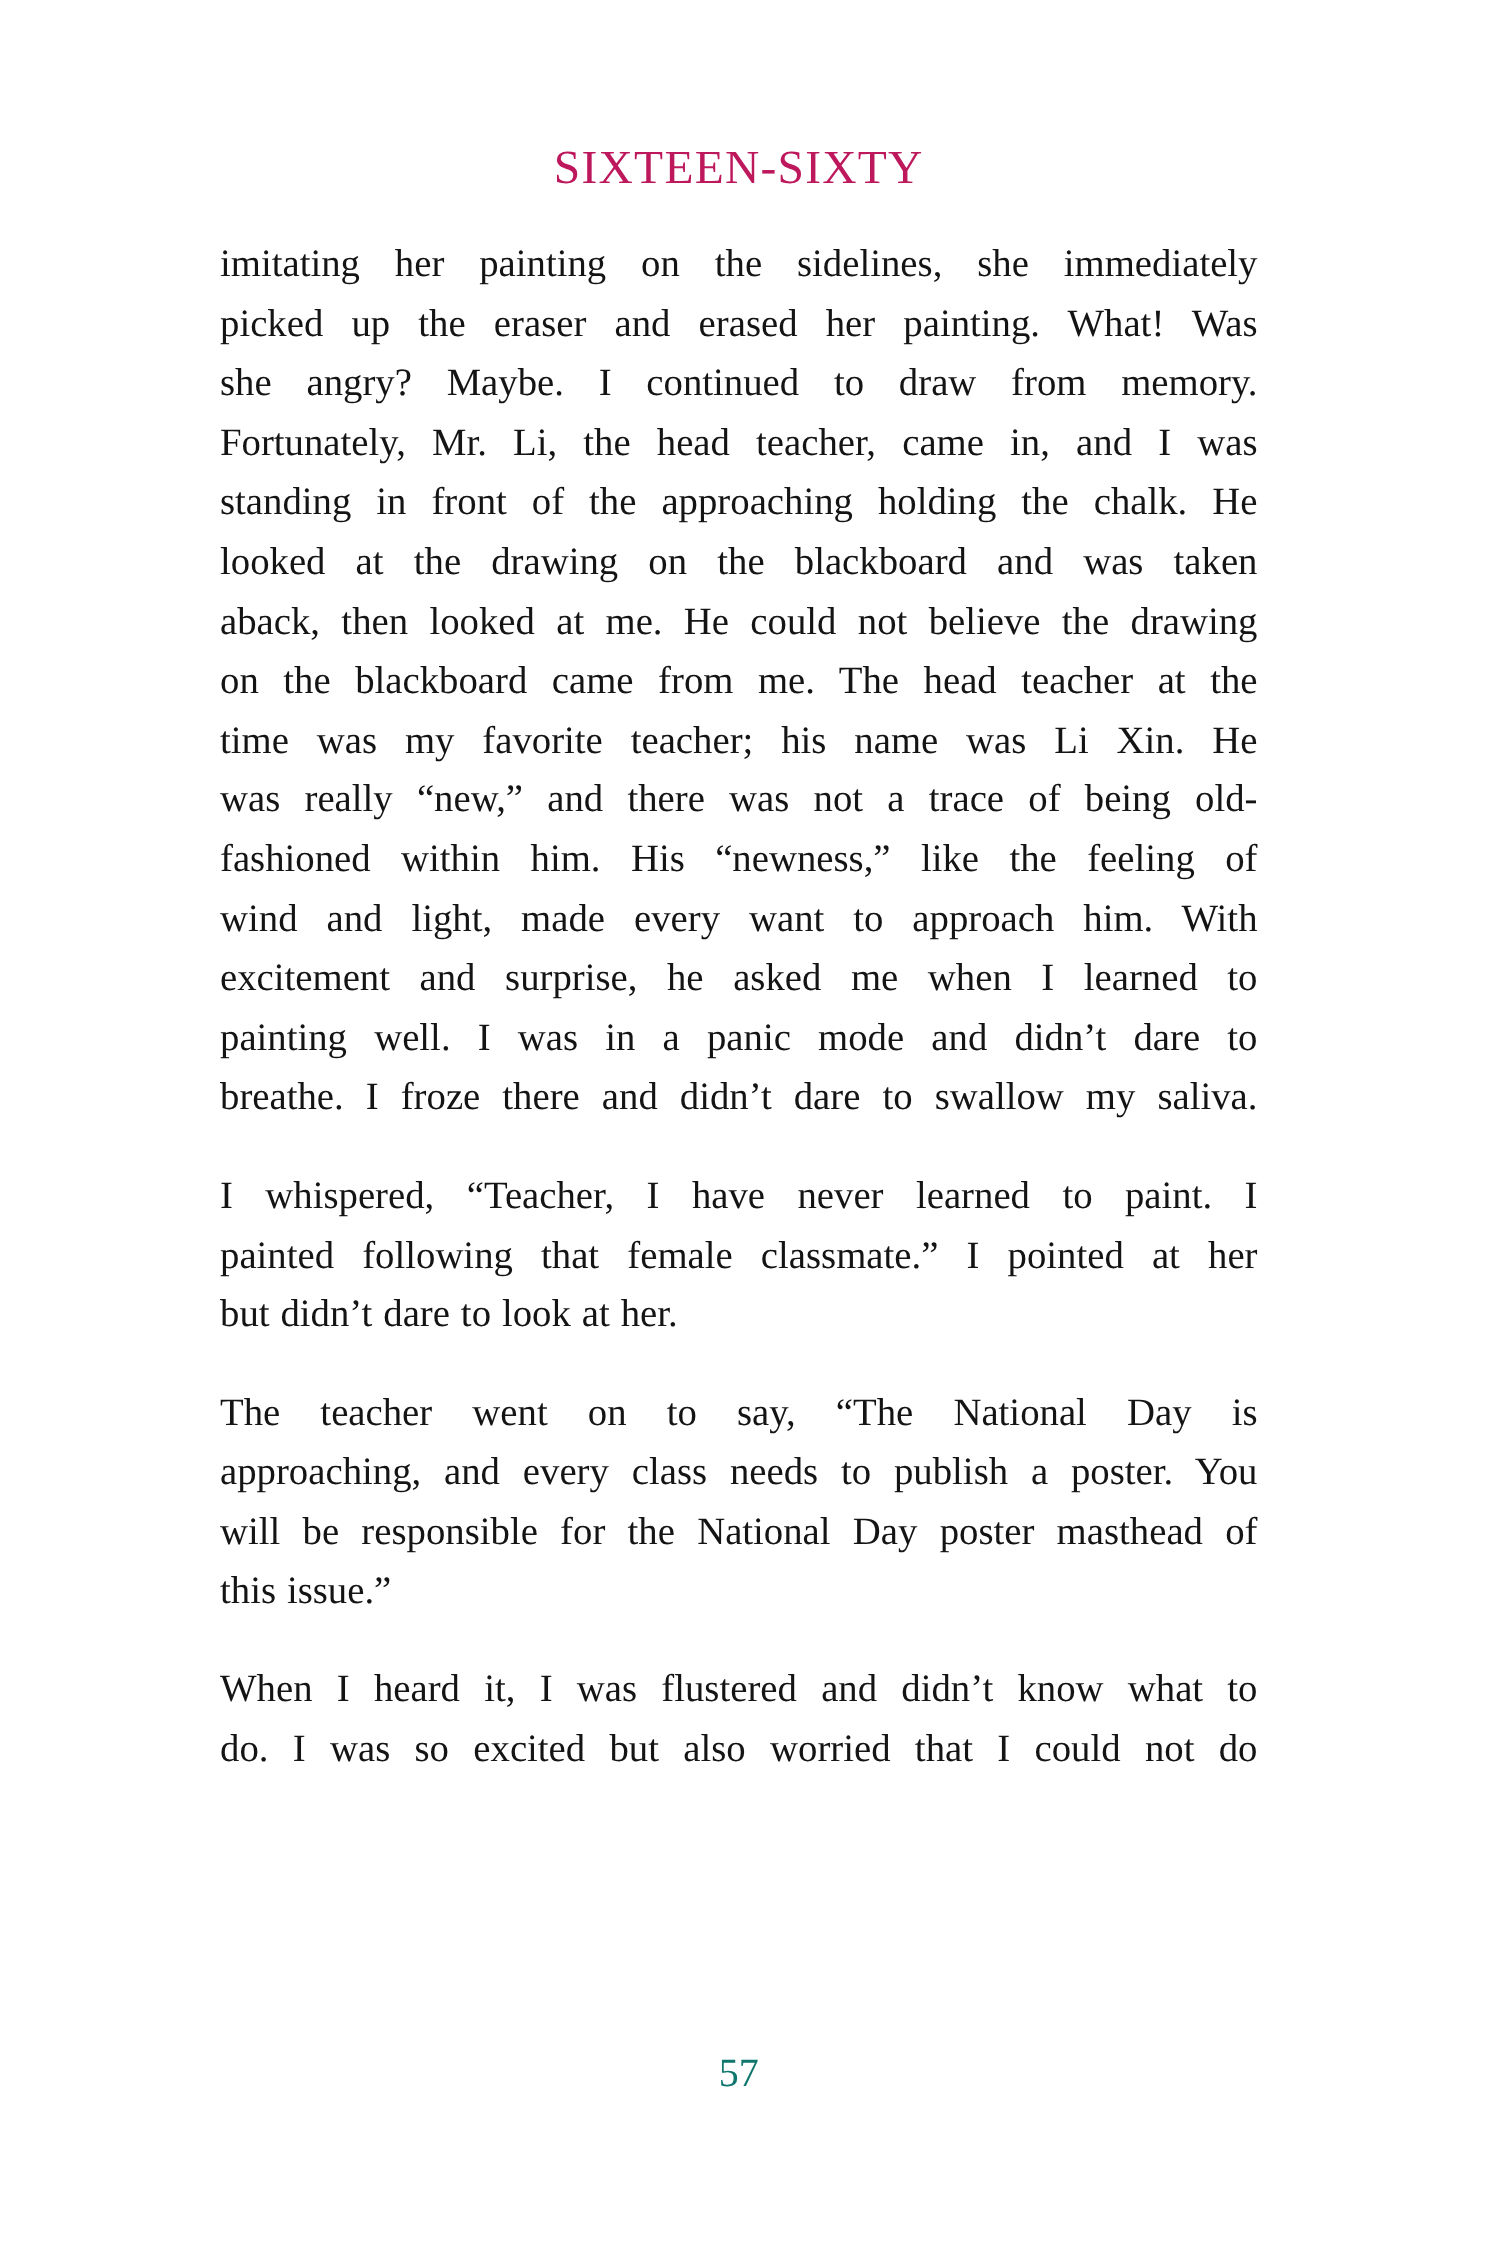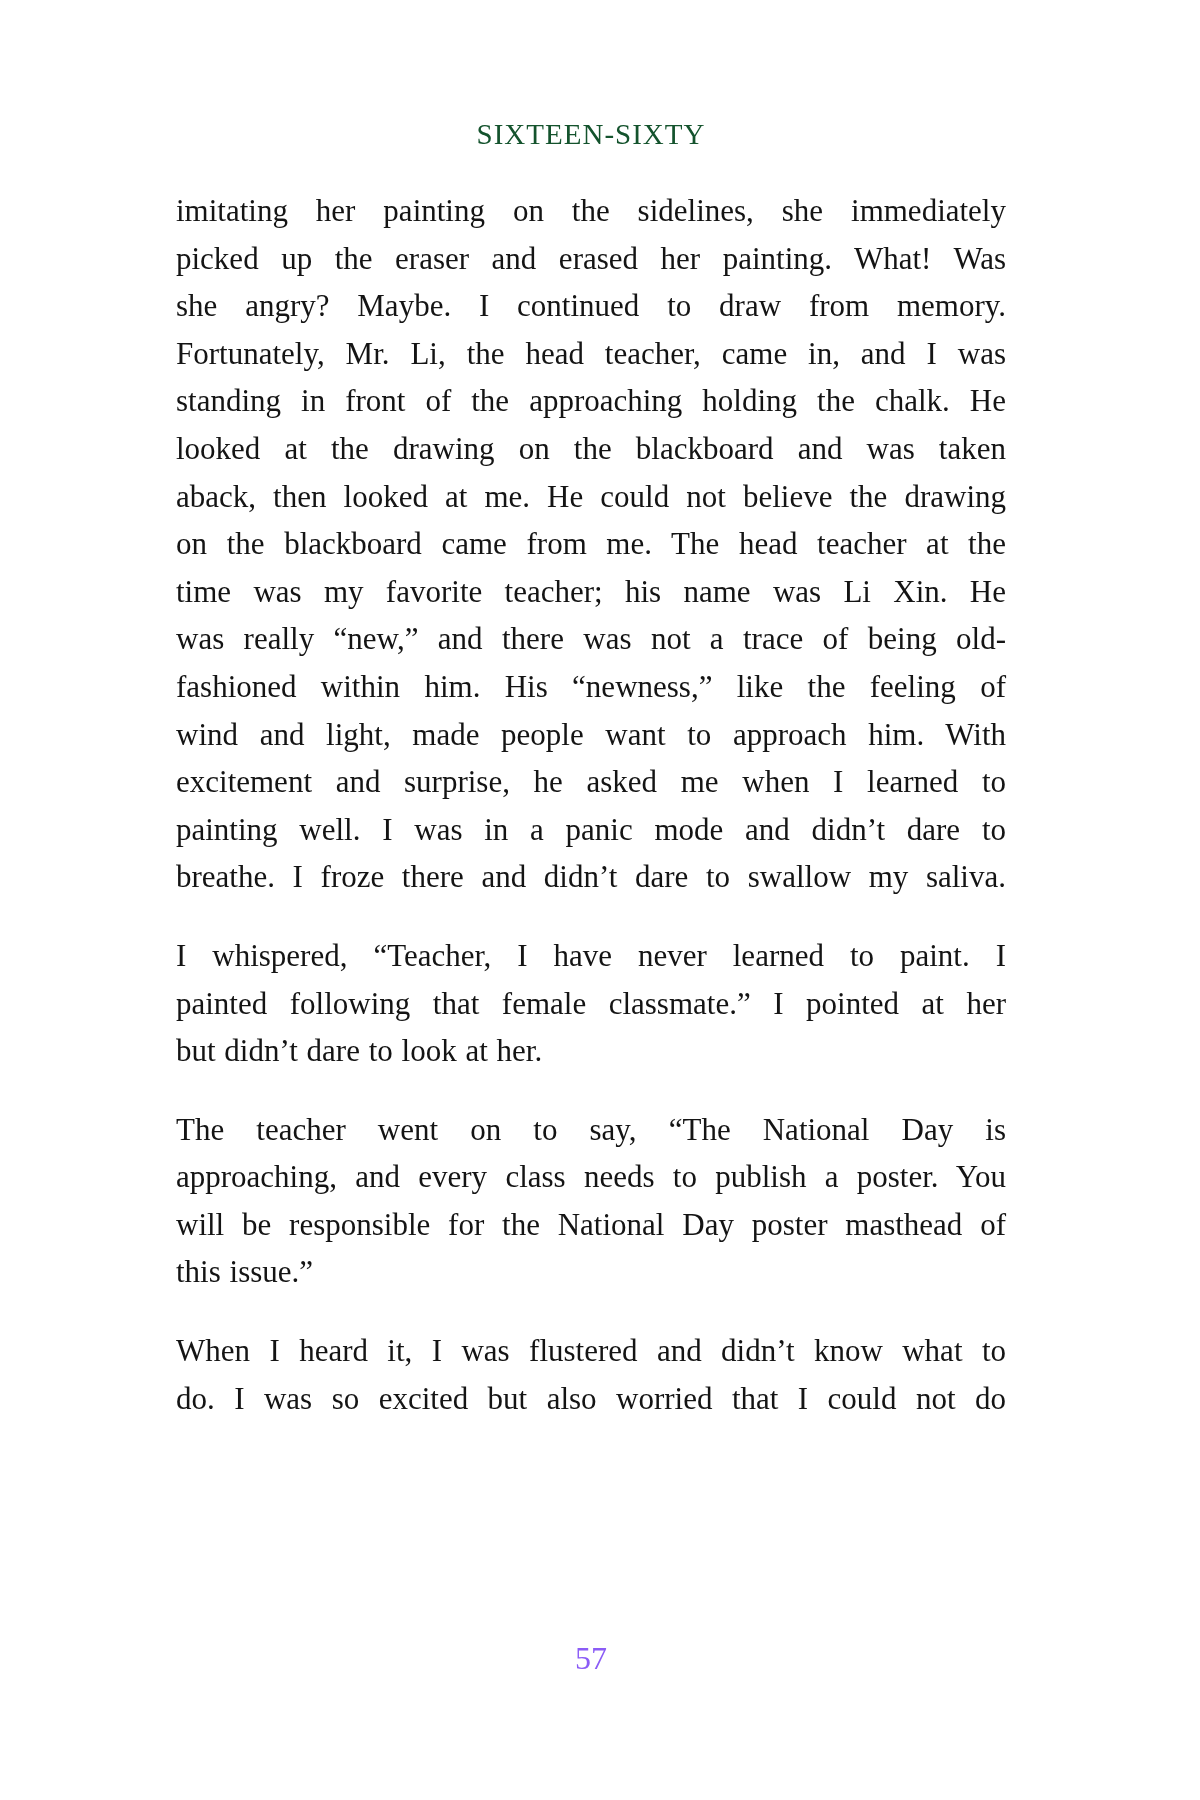--- a/index.html
+++ b/index.html
@@ -22,24 +22,24 @@
   }
   .content {
     position: absolute;
     left: 176px;
     top: 0;
     width: 830px;
   }
   .running-header {
     margin-top: 117px;
     text-align: center;
-    font-size: 29px;
+    font-size: 38px;
     line-height: 34px;
     letter-spacing: 1px;
-    color: #14532d;
+    color: #be185d;
   }
   .text-block {
     margin-top: 36px;
     font-size: 31px;
     line-height: 47.6px;
     word-spacing: 1px;
   }
   .paragraph {
     margin: 0 0 31px 0;
   }
@@ -53,21 +53,21 @@
     text-align-last: left;
   }
   .page-number {
     position: absolute;
     top: 1640px;
     left: 176px;
     width: 830px;
     text-align: center;
     font-size: 32px;
     line-height: 37px;
-    color: #8b5cf6;
+    color: #0f766e;
   }
 </style>
 </head>
 <body>
 
 <div class="page">
   <div class="content">
     <div class="running-header">SIXTEEN-SIXTY</div>
     <div class="text-block" id="paragraphs">
         <div class="paragraph">
@@ -75,21 +75,21 @@
           <div class="line">picked up the eraser and erased her painting. What! Was</div>
           <div class="line">she angry? Maybe. I continued to draw from memory.</div>
           <div class="line">Fortunately, Mr. Li, the head teacher, came in, and I was</div>
           <div class="line">standing in front of the approaching holding the chalk. He</div>
           <div class="line">looked at the drawing on the blackboard and was taken</div>
           <div class="line">aback, then looked at me. He could not believe the drawing</div>
           <div class="line">on the blackboard came from me. The head teacher at the</div>
           <div class="line">time was my favorite teacher; his name was Li Xin. He</div>
           <div class="line">was really “new,” and there was not a trace of being old-</div>
           <div class="line">fashioned within him. His “newness,” like the feeling of</div>
-          <div class="line">wind and light, made people want to approach him. With</div>
+          <div class="line">wind and light, made every want to approach him. With</div>
           <div class="line">excitement and surprise, he asked me when I learned to</div>
           <div class="line">painting well. I was in a panic mode and didn’t dare to</div>
           <div class="line">breathe. I froze there and didn’t dare to swallow my saliva.</div>
         </div>
         <div class="paragraph">
           <div class="line">I whispered, “Teacher, I have never learned to paint. I</div>
           <div class="line">painted following that female classmate.” I pointed at her</div>
           <div class="line plain">but didn’t dare to look at her.</div>
         </div>
         <div class="paragraph">

